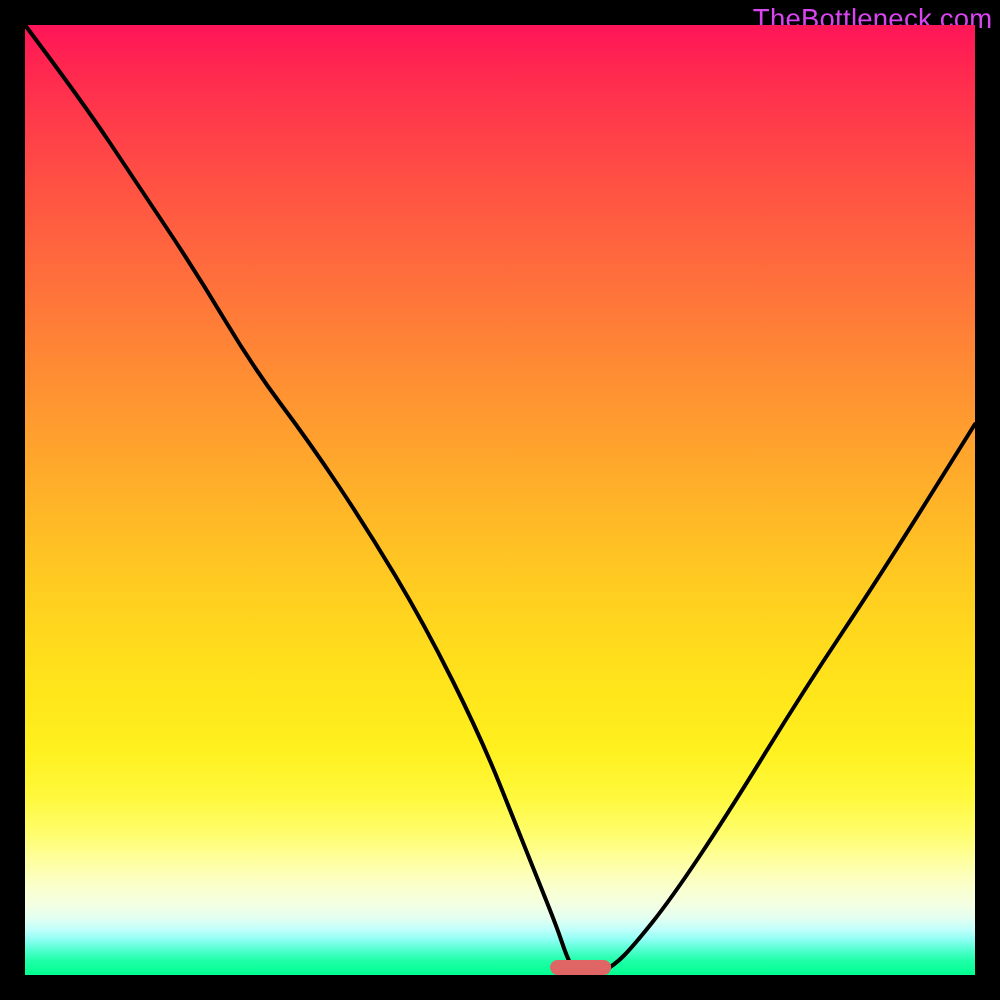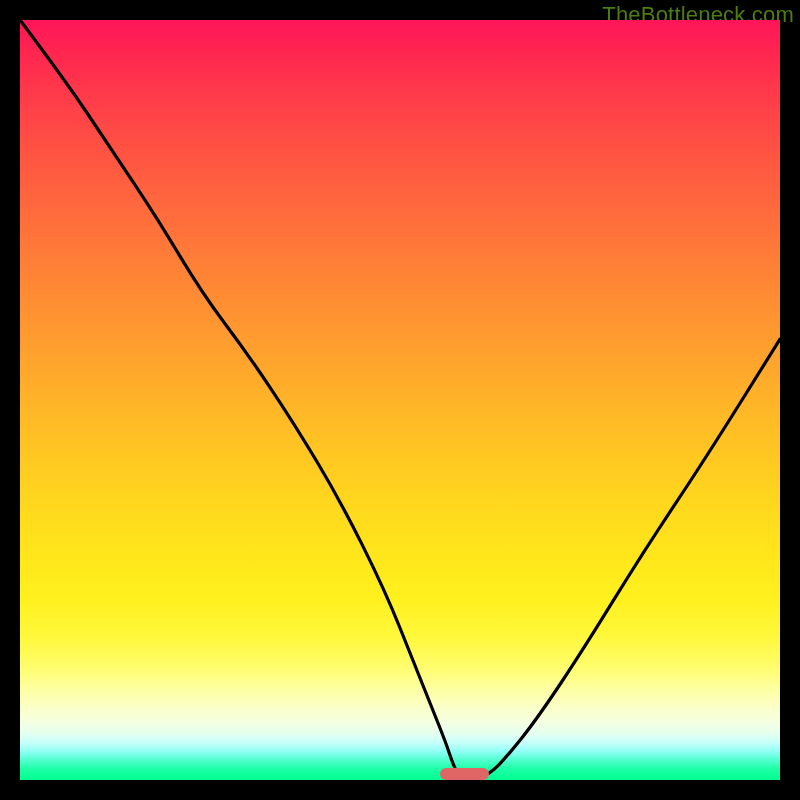--- a/index.html
+++ b/index.html
@@ -47,21 +47,21 @@
       #8dfff3 96.3%,
       #55ffd2 97.3%,
       #1fffa8 98.5%,
       #00ff90 100%
     );
   }
   .watermark {
     position: absolute;
     top: 2px;
     right: 6px;
-    color: #4d7c0f;
+    color: #d946ef;
     font-size: 22px;
     font-weight: 500;
     letter-spacing: 0.2px;
     user-select: none;
   }
   svg.curve {
     position: absolute;
     left: 0;
     top: 0;
     width: 760px;

